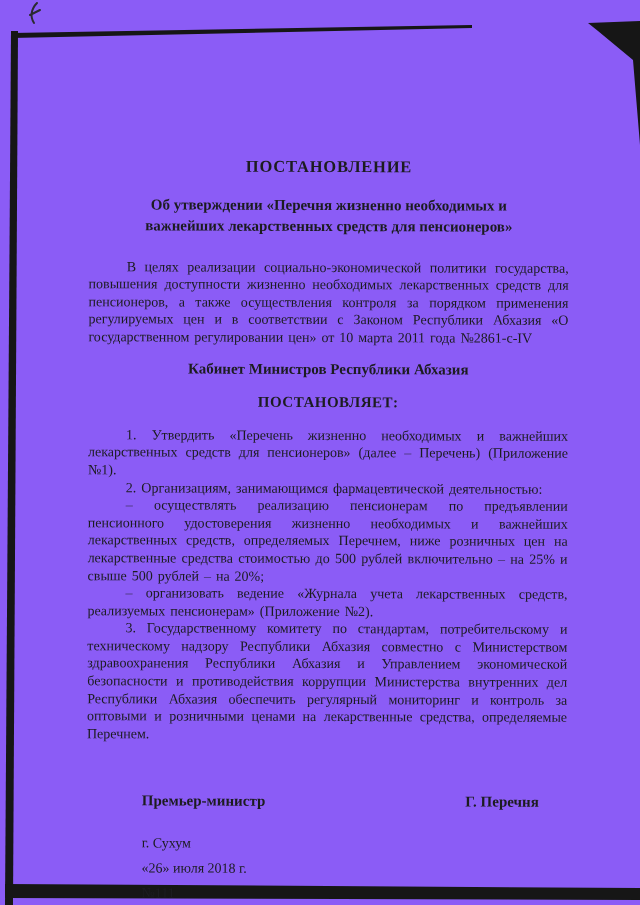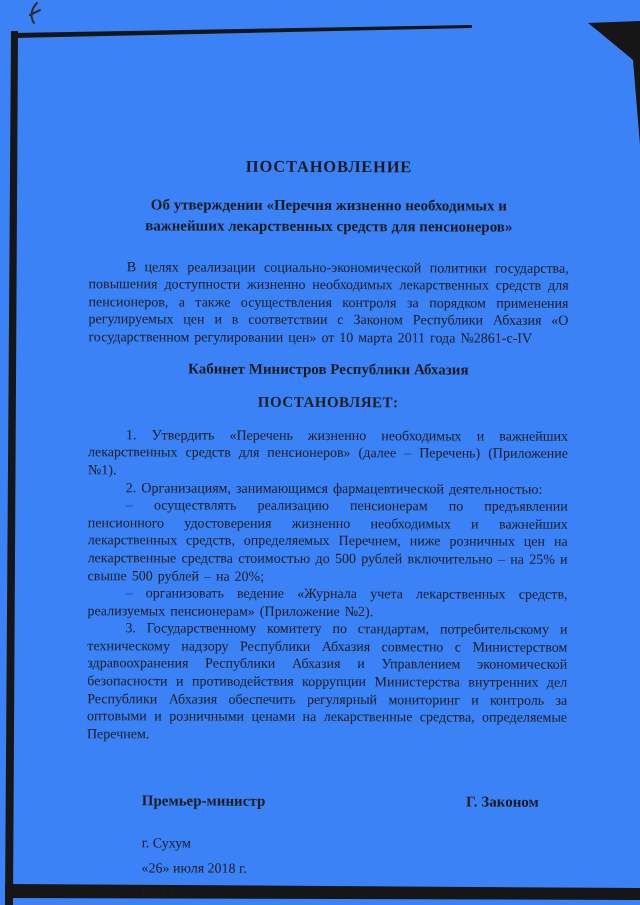--- a/index.html
+++ b/index.html
@@ -6,21 +6,21 @@
   html, body { width: 640px; height: 905px; }
   body {
     position: relative;
     background: #e9e9e7;
     font-family: "Liberation Serif", serif;
     overflow: hidden;
   }
   .page {
     position: absolute;
     inset: 0;
-    background: #3b82f6;
+    background: #8b5cf6;
   }
   .artifacts {
     position: absolute;
     left: 0; top: 0;
     width: 640px; height: 905px;
     pointer-events: none;
   }
   .content {
     position: absolute;
     left: 88px;
@@ -112,21 +112,21 @@
     <div class="items">
       <p class="para">1. Утвердить «Перечень жизненно необходимых и важнейших лекарственных средств для пенсионеров» (далее – Перечень) (Приложение №1).</p>
       <p class="para">2. Организациям, занимающимся фармацевтической деятельностью:</p>
       <p class="para">– осуществлять реализацию пенсионерам по предъявлении пенсионного удостоверения жизненно необходимых и важнейших лекарственных средств, определяемых Перечнем, ниже розничных цен на лекарственные средства стоимостью до 500 рублей включительно – на 25% и свыше 500 рублей – на 20%;</p>
       <p class="para">– организовать ведение «Журнала учета лекарственных средств, реализуемых пенсионерам» (Приложение №2).</p>
       <p class="para">3. Государственному комитету по стандартам, потребительскому и техническому надзору Республики Абхазия совместно с Министерством здравоохранения Республики Абхазия и Управлением экономической безопасности и противодействия коррупции Министерства внутренних дел Республики Абхазия обеспечить регулярный мониторинг и контроль за оптовыми и розничными ценами на лекарственные средства, определяемые Перечнем.</p>
     </div>
 
     <div class="signature-row">
       <span>Премьер-министр</span>
-      <span>Г. Законом</span>
+      <span>Г. Перечня</span>
     </div>
 
     <div class="footer">
       <div>г. Сухум</div>
       <div>«26» июля 2018 г.</div>
       <div>№111</div>
     </div>
 
   </div>
 </div>

